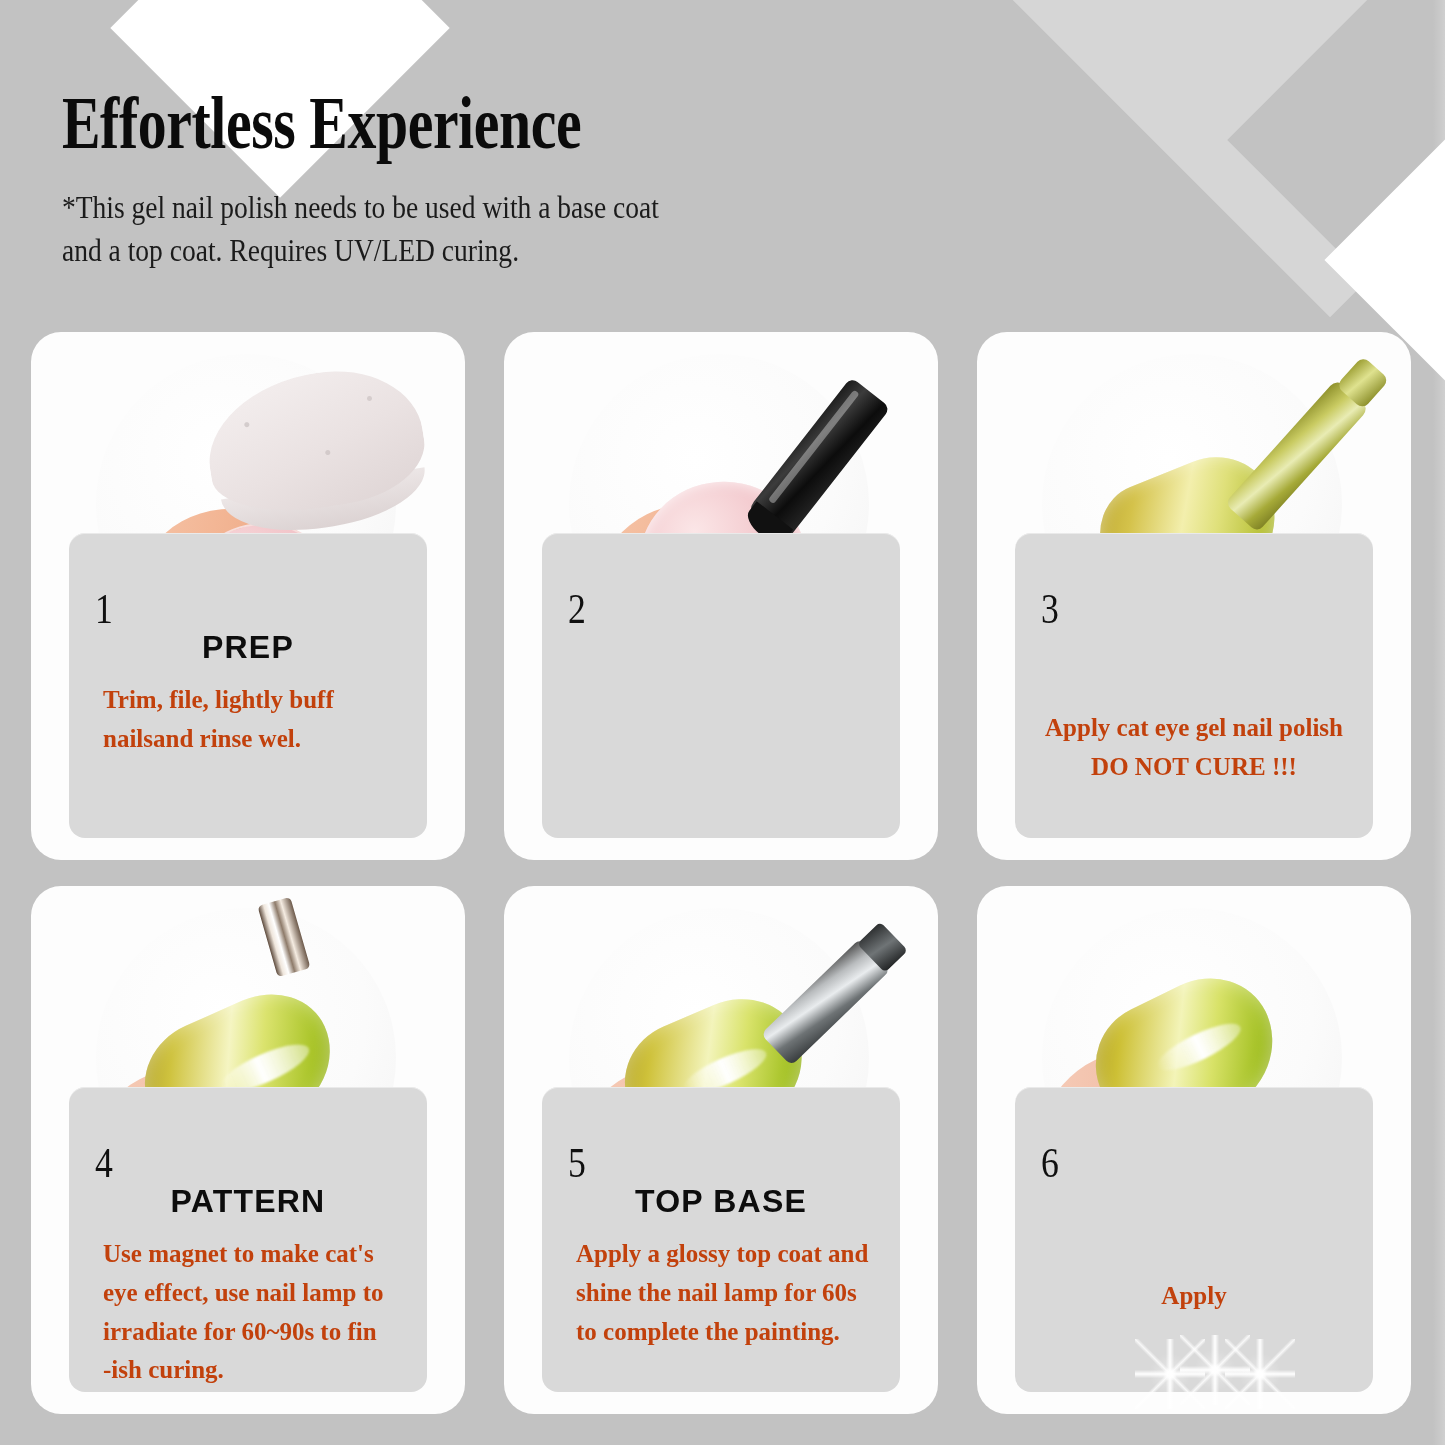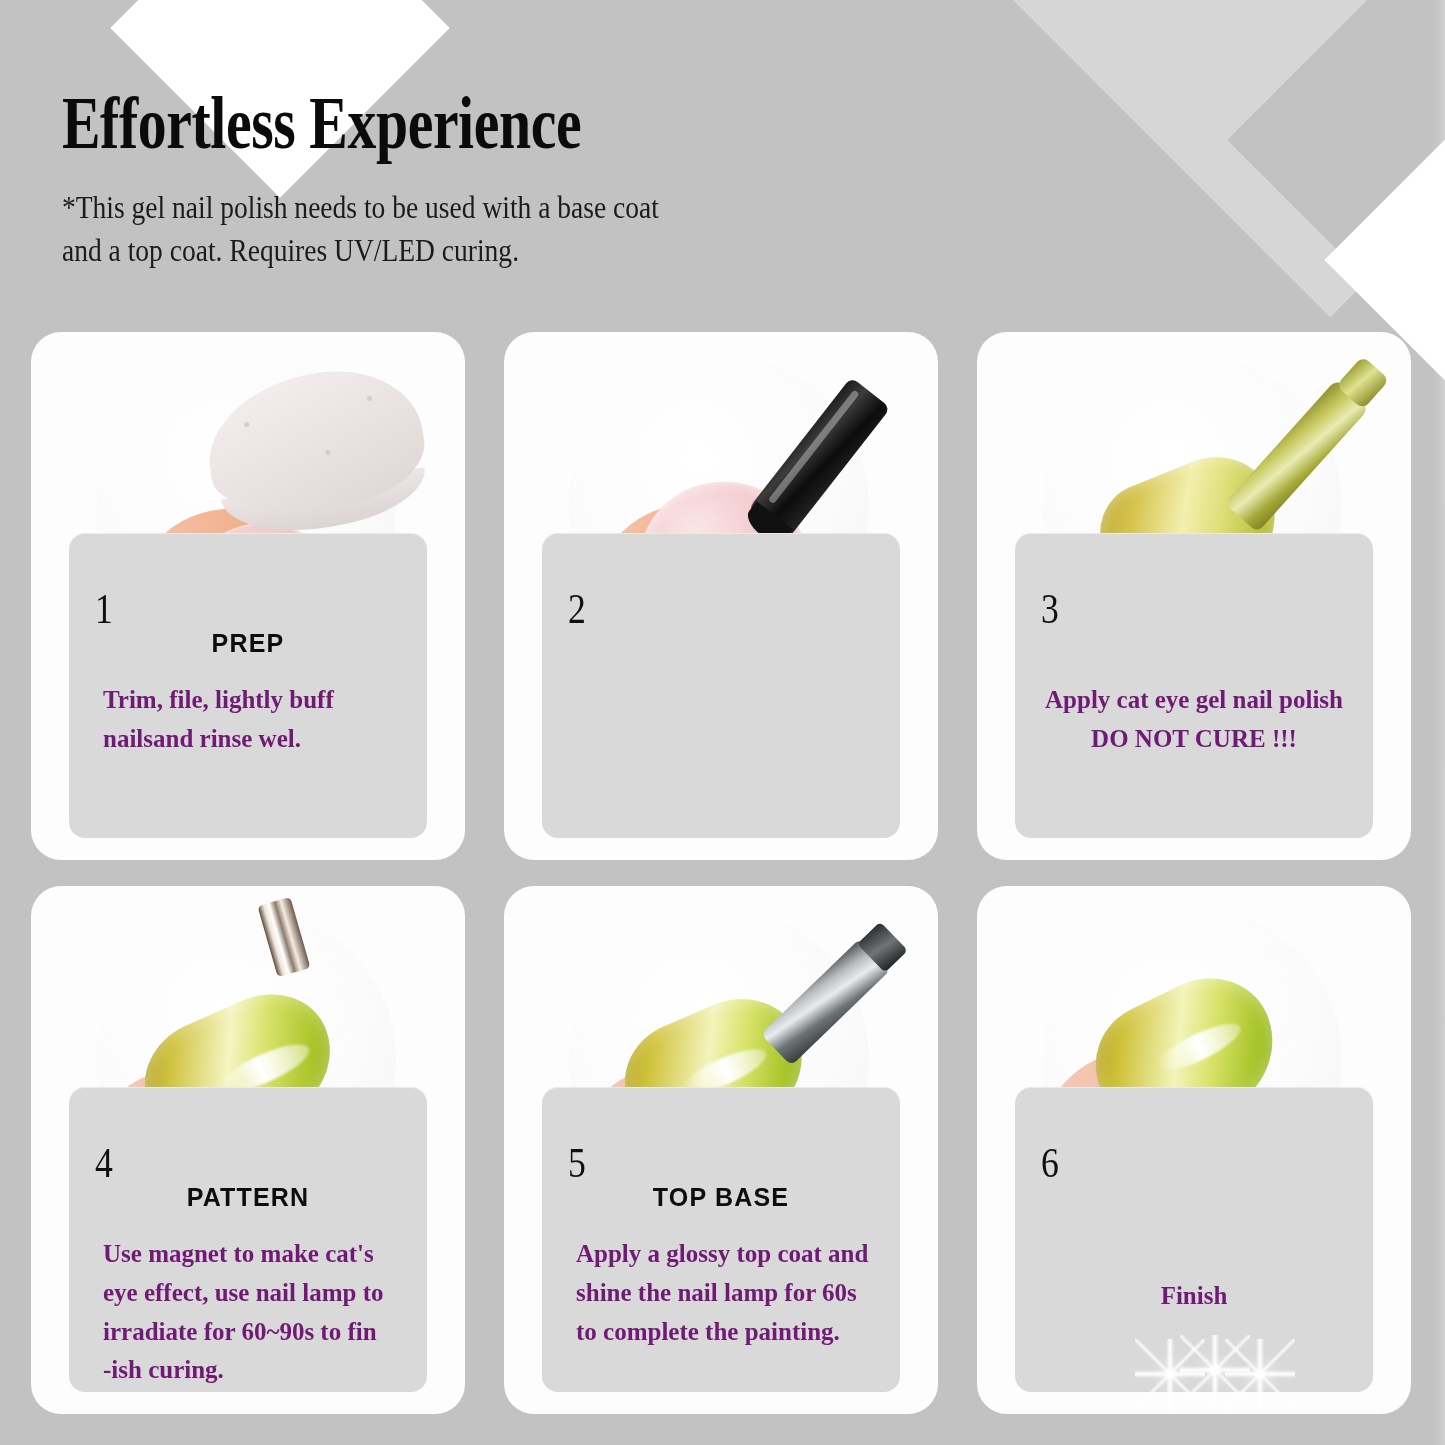--- a/index.html
+++ b/index.html
@@ -138,37 +138,37 @@
     transform: scaleX(0.85);
     transform-origin: left top;
   }
 
   .step-title {
     position: absolute;
     top: 96px; left: 0; right: 0;
     text-align: center;
     font-family: "Liberation Sans", sans-serif;
     font-weight: 700;
-    font-size: 25px;
+    font-size: 32px;
     letter-spacing: 1.2px;
     color: #0d0d0d;
   }
 
   .step-body {
     position: absolute;
     top: 148px;
     left: 34px; right: 24px;
     font-family: "Liberation Serif", serif;
     font-weight: 700;
     font-size: 25px;
     line-height: 1.55;
-    color: #701a75;
+    color: #c2410c;
     white-space: pre-line;
   }
-  .step-body.center { text-align: center; left: 18px; right: 18px; }
+  .step-body.center { text-align: center; left: 18px; right: 18px; margin-top: 28px; }
   .step-body.finish {
     top: 190px; text-align: center; left: 0; right: 0; font-size: 25px;
   }
 
   
   .art { position: absolute; inset: 0; }
 
   
   .finger {
     position: absolute;
@@ -534,17 +534,17 @@
         <div class="c6-streak"></div>
       </div>
     </div>
     <div class="panel">
       <div class="step-num">6</div>
       <div class="sparkles">
         <div class="spark s1"></div>
         <div class="spark s2"></div>
         <div class="spark s3"></div>
       </div>
-      <div class="step-body finish">Finish</div>
+      <div class="step-body finish">Apply</div>
     </div>
   </div>
 
 </div>
 
 </body></html>

